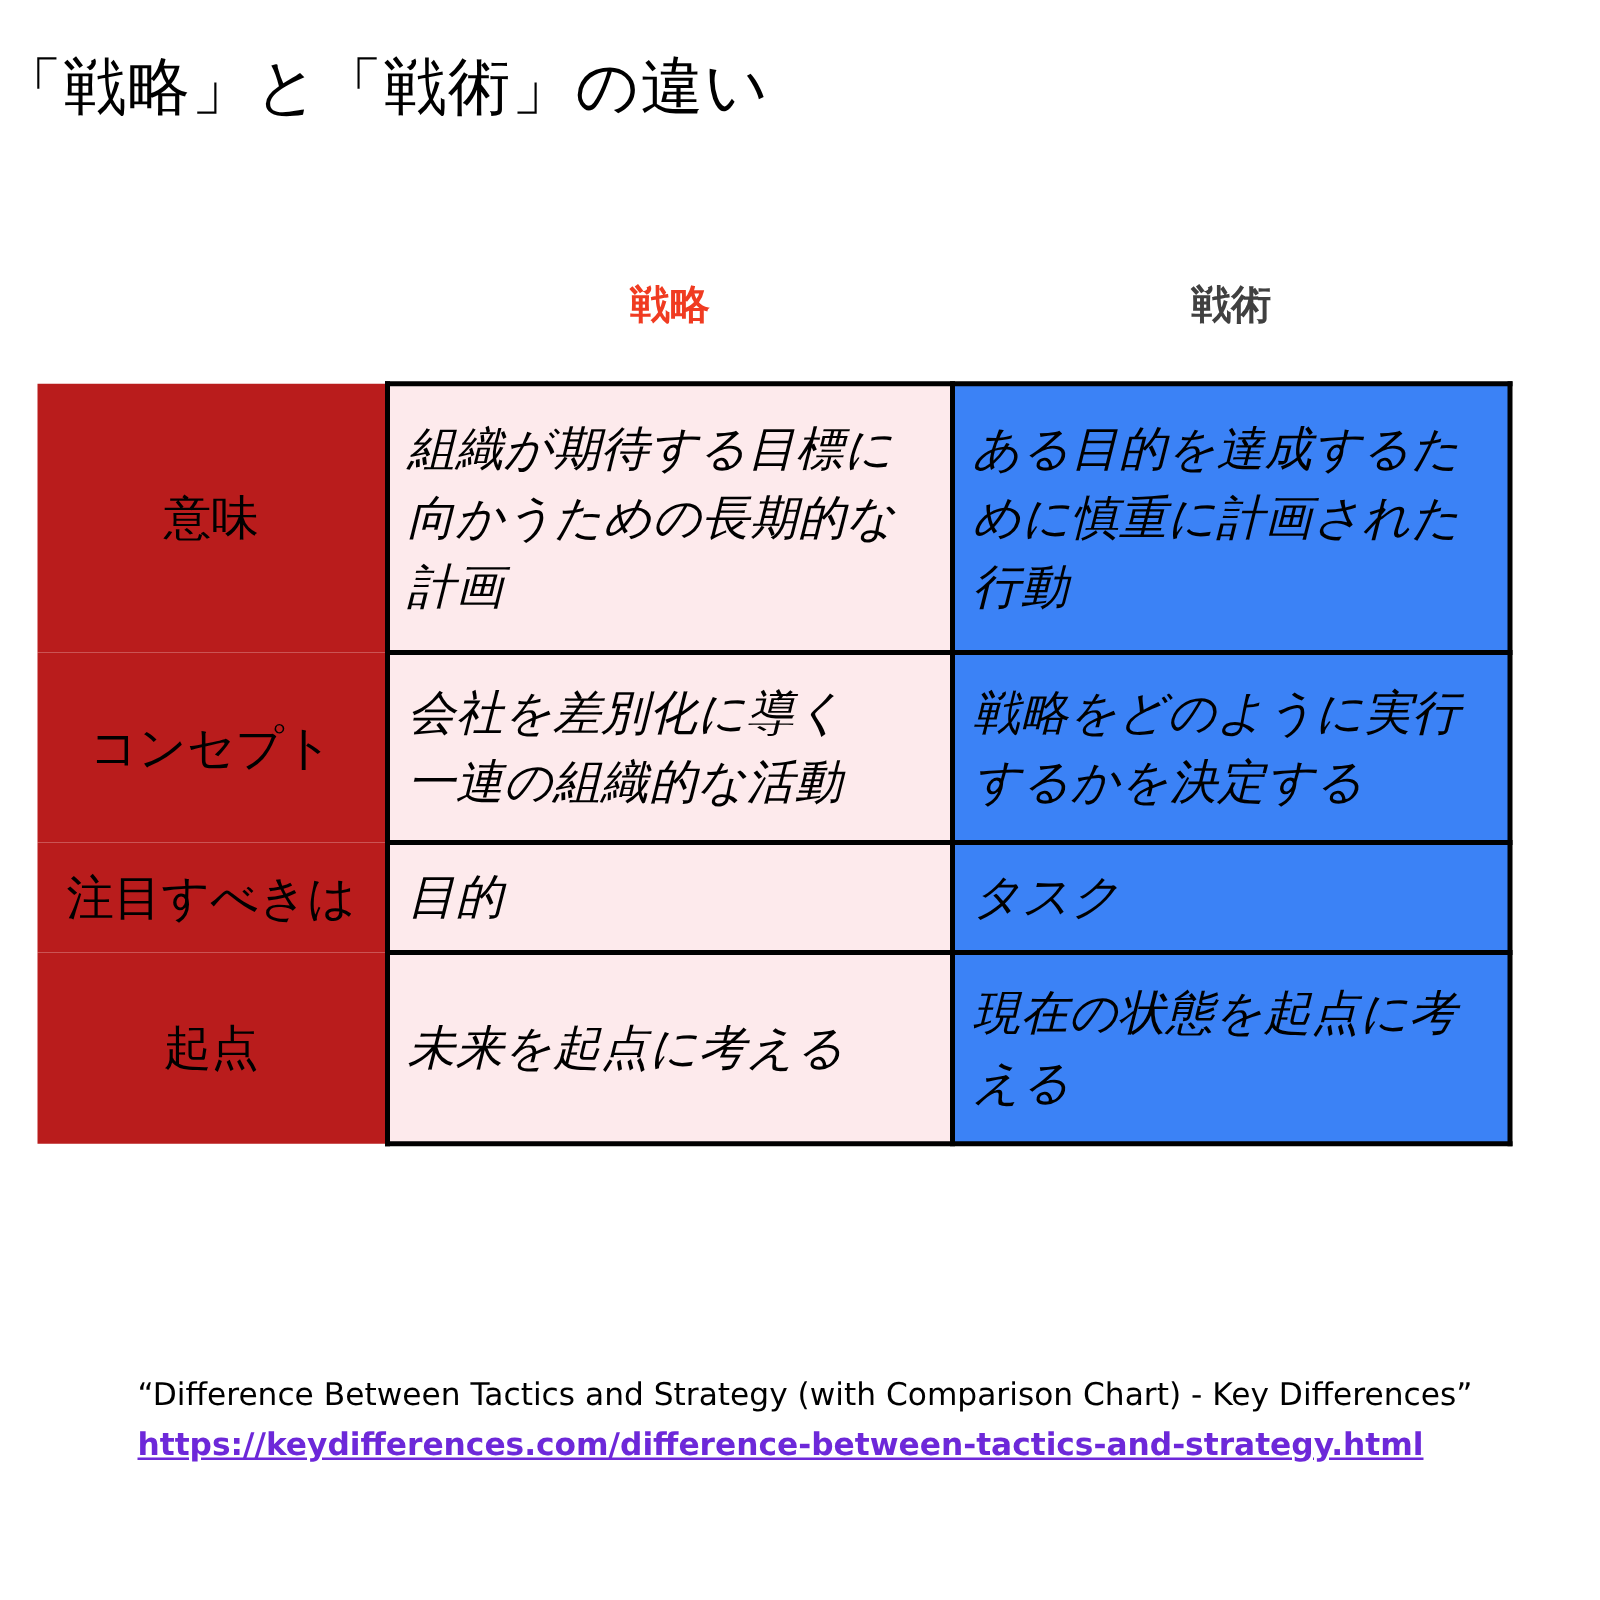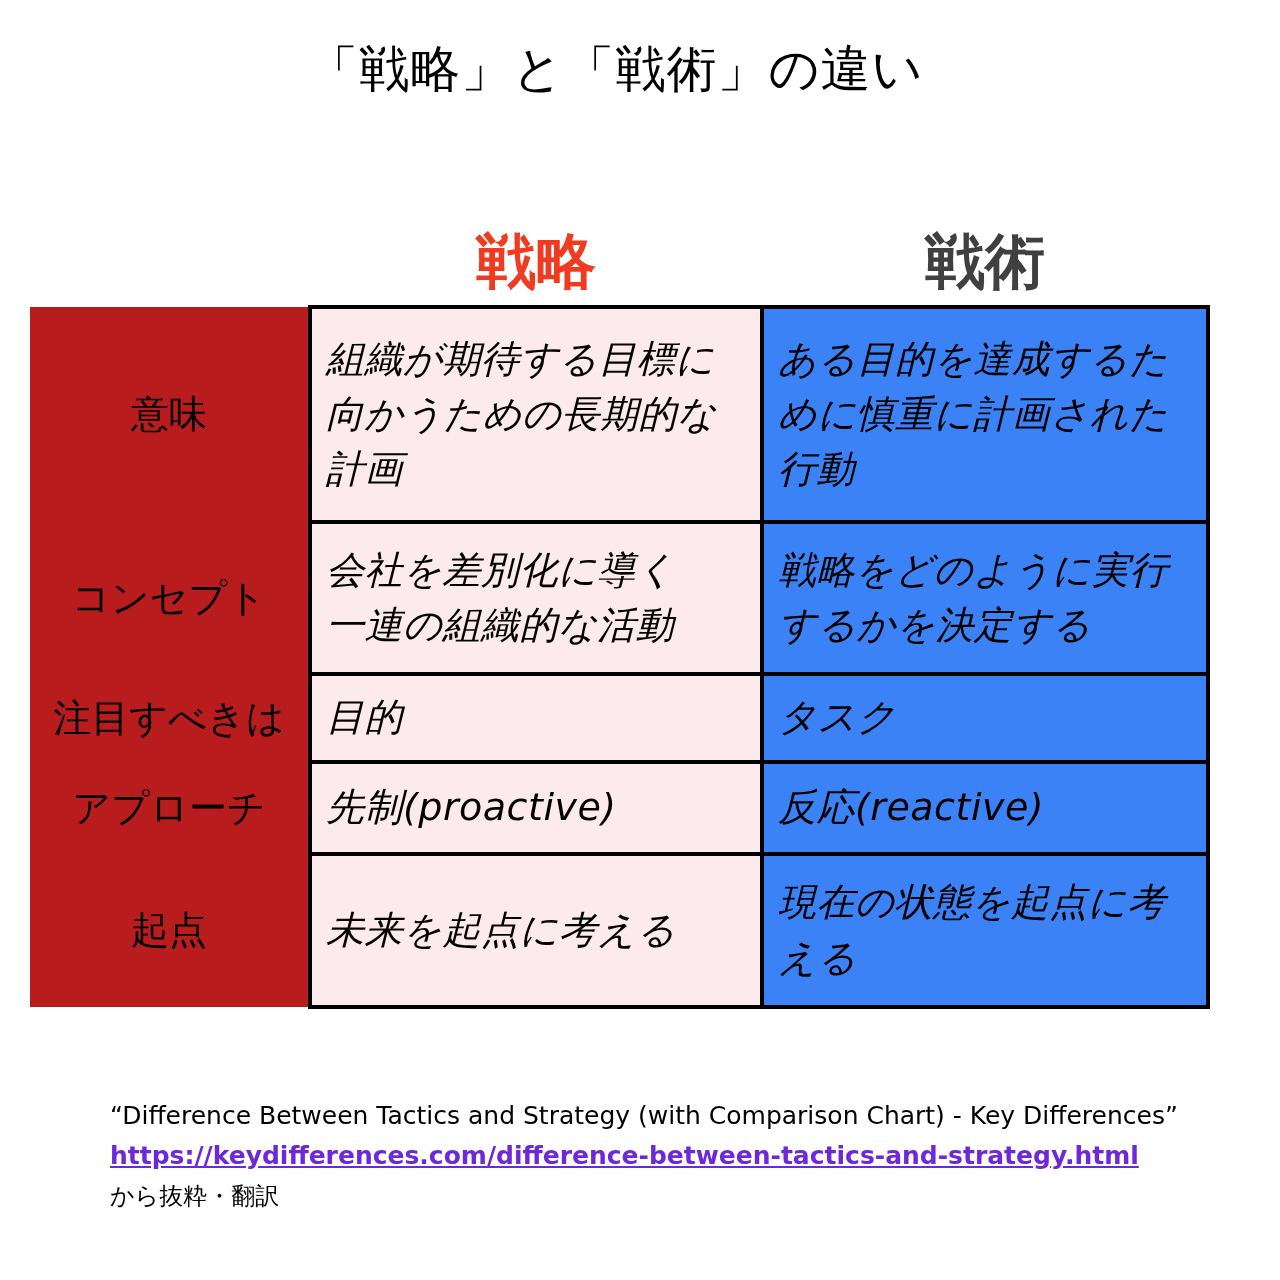--- a/index.html
+++ b/index.html
@@ -14,30 +14,29 @@
     width: 1280px;
     height: 1280px;
     background: #ffffff;
     overflow: hidden;
   }
   .page-title {
     position: absolute;
     top: 36px;
     left: 0;
     width: 1232px;
-    text-align: center;
     font-size: 50px;
     font-weight: 500;
     letter-spacing: 1px;
     color: #000000;
   }
   .col-header {
     position: absolute;
     top: 222px;
-    font-size: 60px;
+    font-size: 32px;
     font-weight: bold;
     text-align: center;
   }
   .col-header.strategy {
     left: 310px;
     width: 452px;
     color: #f03b21;
   }
   .col-header.tactics {
     left: 762px;
@@ -131,33 +130,27 @@
         <td class="cell strategy">会社を差別化に導く
 一連の組織的な活動</td>
         <td class="cell tactics">戦略をどのように実行
 するかを決定する</td>
       </tr>
       <tr class="r3">
         <th class="row-label">注目すべきは</th>
         <td class="cell strategy">目的</td>
         <td class="cell tactics">タスク</td>
       </tr>
-      <tr class="r4">
-        <th class="row-label">アプローチ</th>
-        <td class="cell strategy">先制(proactive)</td>
-        <td class="cell tactics">反応(reactive)</td>
-      </tr>
       <tr class="r5">
         <th class="row-label">起点</th>
         <td class="cell strategy">未来を起点に考える</td>
         <td class="cell tactics">現在の状態を起点に考
 える</td>
       </tr>
     </tbody>
   </table>
 
   <div class="footer">
     <div class="cite-title">“Difference Between Tactics and Strategy (with Comparison Chart) - Key Differences”</div>
     <div><a class="cite-link">https://keydifferences.com/difference-between-tactics-and-strategy.html</a></div>
-    <div class="cite-note">から抜粋・翻訳</div>
   </div>
 
 </div>
 
 </body></html>

